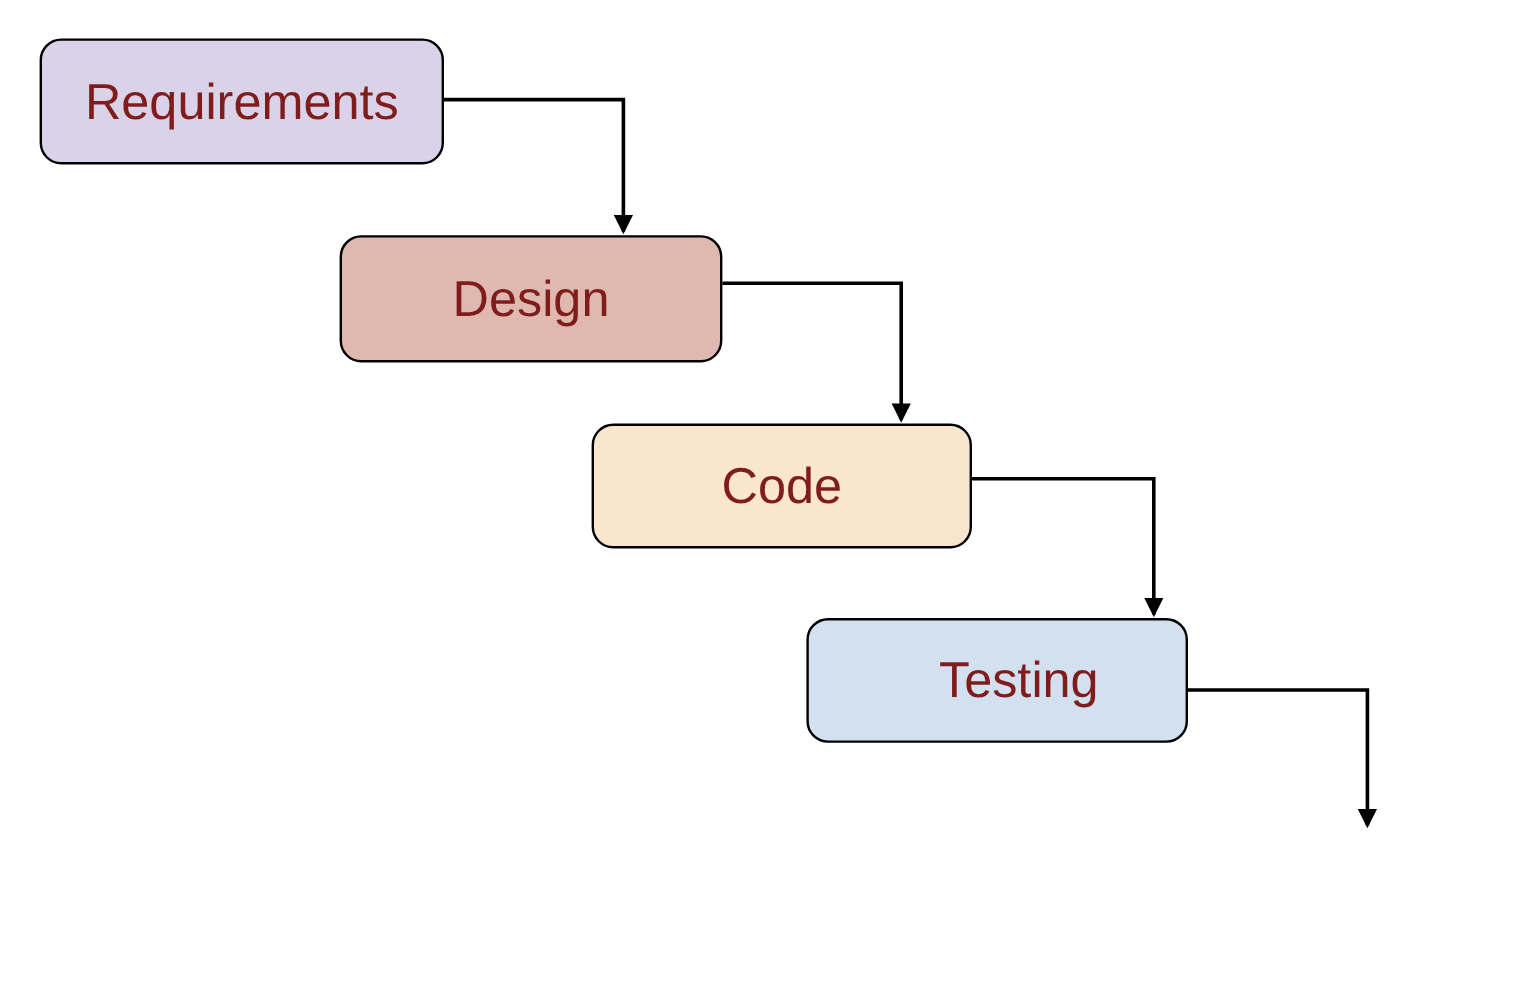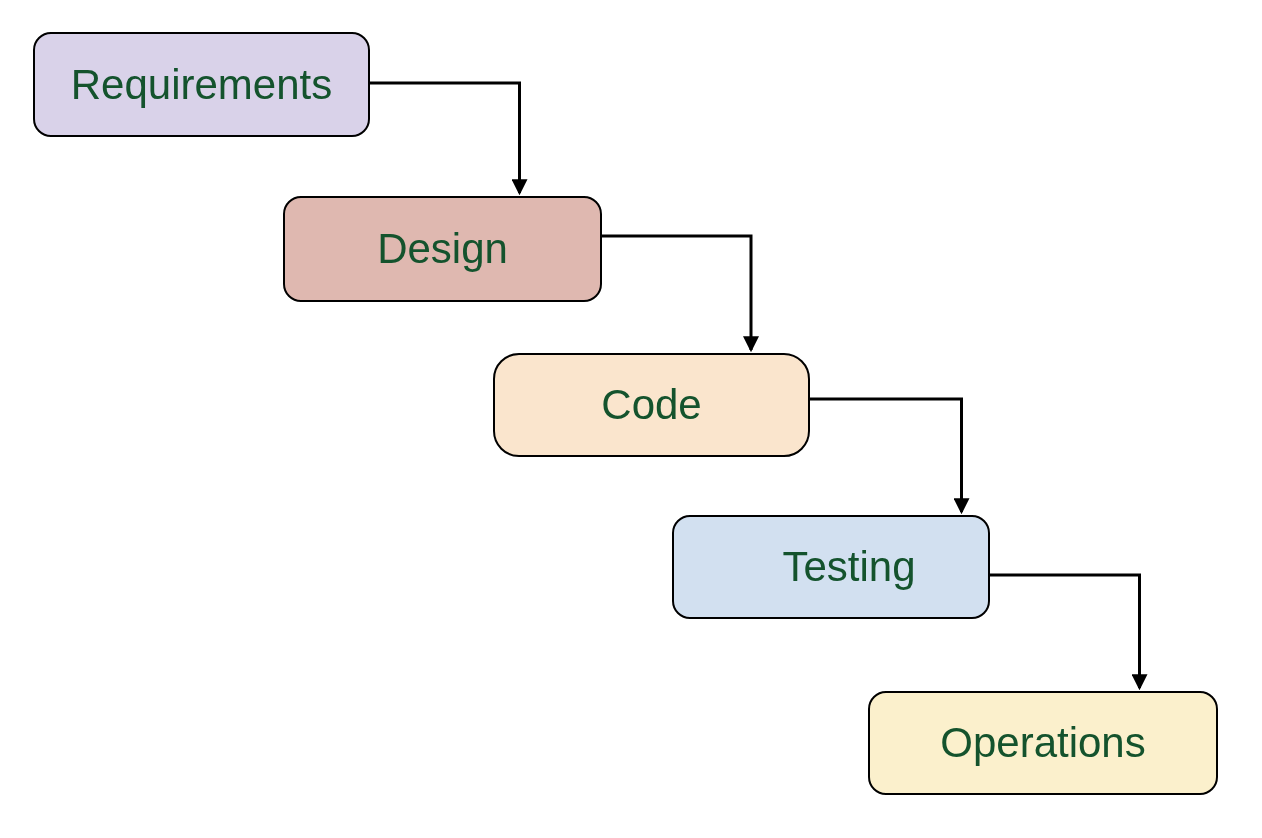--- a/index.html
+++ b/index.html
@@ -24,26 +24,26 @@
   }
   .node {
     position: absolute;
     box-sizing: border-box;
     border: 2.5px solid #000000;
     border-radius: 18px;
     display: flex;
     align-items: center;
     justify-content: center;
     font-size: 42px;
-    color: #14532d;
+    color: #7f1d1d;
     white-space: nowrap;
   }
   .node-requirements { left: 33px;  top: 32px;  width: 337px; height: 105px; }
   .node-design       { left: 283px; top: 196px; width: 319px; height: 106px; justify-content: center; }
-  .node-code         { left: 493px; top: 353px; width: 317px; height: 104px; border-radius: 26px; }
+  .node-code         { left: 493px; top: 353px; width: 317px; height: 104px; }
   .node-testing      { left: 672px; top: 515px; width: 318px; height: 104px; padding-left: 36px; }
   .node-operations   { left: 868px; top: 691px; width: 350px; height: 104px; }
 </style>
 </head>
 <body>
 
 <div class="canvas">
 
   <svg class="connector-layer" width="1262" height="838" viewBox="0 0 1262 838" xmlns="http://www.w3.org/2000/svg">
     <defs>
@@ -66,17 +66,14 @@
   </div>
 
   <div class="node node-code" style="background-color: rgb(250, 229, 205);">
     <span>Code</span>
   </div>
 
   <div class="node node-testing" style="background-color: rgb(210, 224, 240);">
     <span>Testing</span>
   </div>
 
-  <div class="node node-operations" style="background-color: rgb(251, 240, 204);">
-    <span>Operations</span>
-  </div>
 
 </div>
 
 </body></html>

